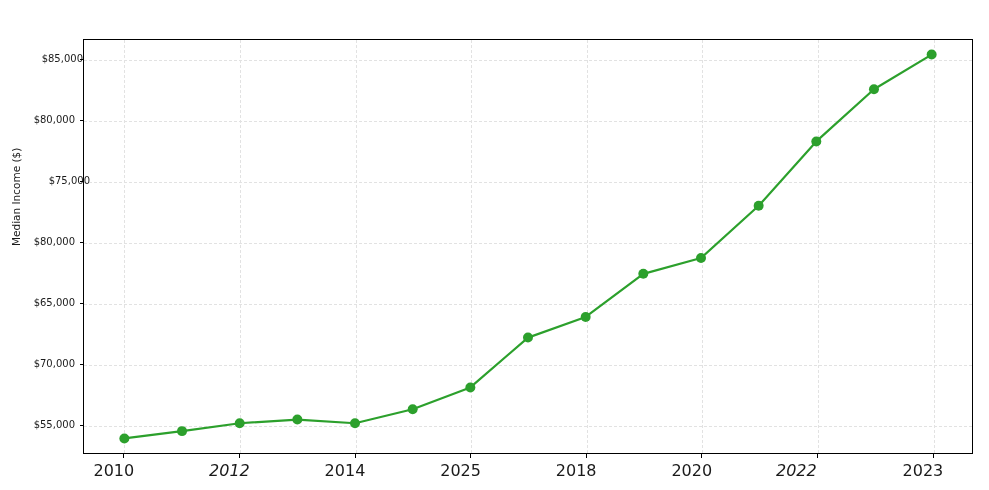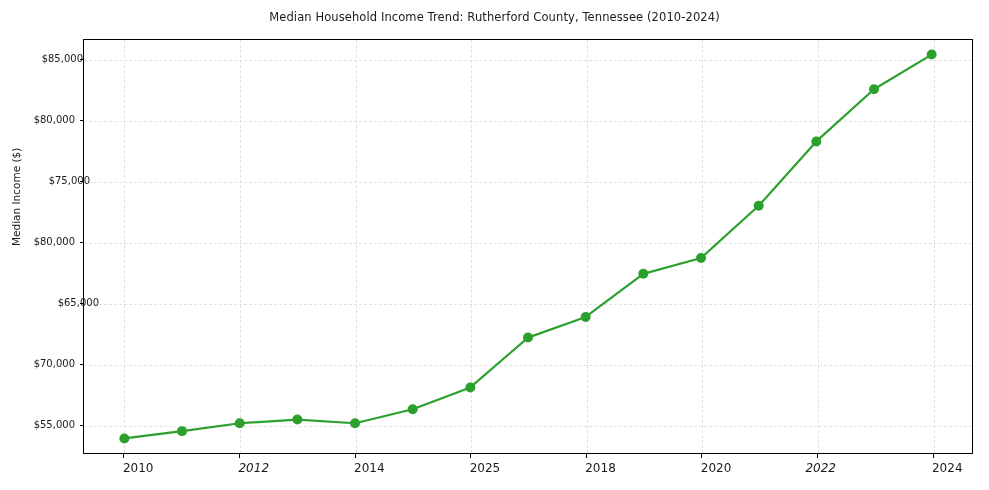--- a/index.html
+++ b/index.html
@@ -69,22 +69,22 @@
   .y-tick-label {
     position: absolute;
     right: 0;
     text-align: right;
     font-size: 10px;
     color: #1a1a1a;
     white-space: nowrap;
   }
   .x-tick-label {
     position: absolute;
-    text-align: right;
-    font-size: 12px;
+    text-align: left;
+    font-size: 16px;
     color: #1a1a1a;
     white-space: nowrap;
     width: 60px;
   }
   .tick-mark-y {
     position: absolute;
     width: 3.5px;
     height: 0;
     border-top: 1px solid #000000;
   }
@@ -112,21 +112,20 @@
     text-align: center;
     font-size: 10.5px;
     color: #1a1a1a;
   }
 </style>
 </head>
 <body>
 
 <div id="figure">
 
-  <div id="chart-title">Median Household Income Trend: Rutherford County, Tennessee (2010-2024)</div>
 
   <div id="y-axis-label">Median Income ($)</div>
   <div id="x-axis-label"></div>
 
   <div id="plot-area">
     <div id="grid-layer">
         <div class="grid-line-h" style="top: 385.706px;"></div>
         <div class="grid-line-h" style="top: 324.676px;"></div>
         <div class="grid-line-h" style="top: 263.647px;"></div>
         <div class="grid-line-h" style="top: 202.618px;"></div>
@@ -190,21 +189,21 @@
           <title>2024: 85400</title>
         </circle>
       </svg>
   </div>
 
   <div id="y-ticks">
       <div class="y-tick-label" style="top: 418.706px; width: 75px; left: 0px;">$55,000</div>
       <div class="tick-mark-y" style="left: 79.5px; top: 424.706px;"></div>
       <div class="y-tick-label" style="top: 357.676px; width: 75px; left: 0px;">$70,000</div>
       <div class="tick-mark-y" style="left: 79.5px; top: 363.676px;"></div>
-      <div class="y-tick-label" style="top: 296.647px; width: 75px; left: 0px; margin-left: 24px;">$65,000</div>
+      <div class="y-tick-label" style="top: 296.647px; width: 75px; left: 0px;">$65,000</div>
       <div class="tick-mark-y" style="left: 79.5px; top: 302.647px;"></div>
       <div class="y-tick-label" style="top: 235.618px; width: 75px; left: 0px;">$80,000</div>
       <div class="tick-mark-y" style="left: 79.5px; top: 241.618px;"></div>
       <div class="y-tick-label" style="top: 174.588px; width: 75px; left: 15px;">$75,000</div>
       <div class="tick-mark-y" style="left: 79.5px; top: 180.588px;"></div>
       <div class="y-tick-label" style="top: 113.559px; width: 75px; left: 0px;">$80,000</div>
       <div class="tick-mark-y" style="left: 79.5px; top: 119.559px;"></div>
       <div class="y-tick-label" style="top: 52.5294px; width: 75px; left: 0px; margin-left: 8px;">$85,000</div>
       <div class="tick-mark-y" style="left: 79.5px; top: 58.5294px;"></div>
     </div>
@@ -216,17 +215,17 @@
       <div class="x-tick-label" style="left: 324.623px; top: 461px;">2014</div>
       <div class="tick-mark-x" style="left: 354.623px; top: 454px;"></div>
       <div class="x-tick-label" style="left: 440.208px; top: 461px;">2025</div>
       <div class="tick-mark-x" style="left: 470.208px; top: 454px;"></div>
       <div class="x-tick-label" style="left: 555.792px; top: 461px;">2018</div>
       <div class="tick-mark-x" style="left: 585.792px; top: 454px;"></div>
       <div class="x-tick-label" style="left: 671.377px; top: 461px;">2020</div>
       <div class="tick-mark-x" style="left: 701.377px; top: 454px;"></div>
       <div class="x-tick-label" style="left: 776px; top: 461px; font-style: italic;">2022</div>
       <div class="tick-mark-x" style="left: 816.961px; top: 454px;"></div>
-      <div class="x-tick-label" style="left: 902.545px; top: 461px;">2024</div>
+      <div class="x-tick-label" style="left: 902.545px; top: 461px;">2023</div>
       <div class="tick-mark-x" style="left: 932.545px; top: 454px;"></div>
     </div>
 
 </div>
 
 </body></html>

